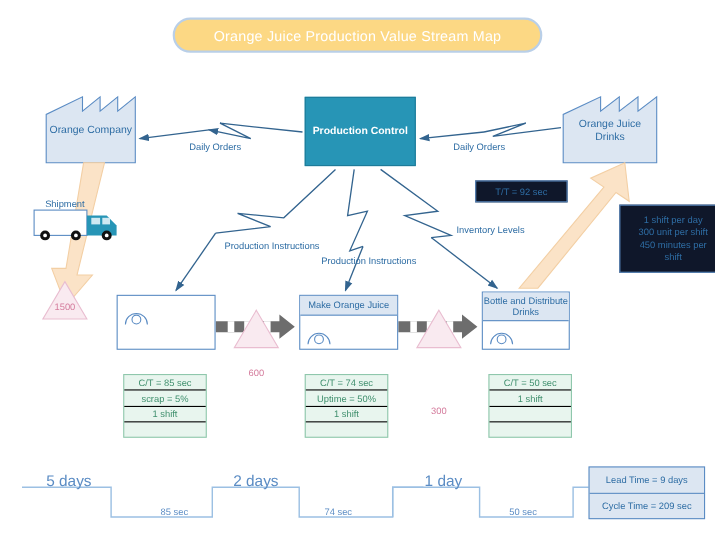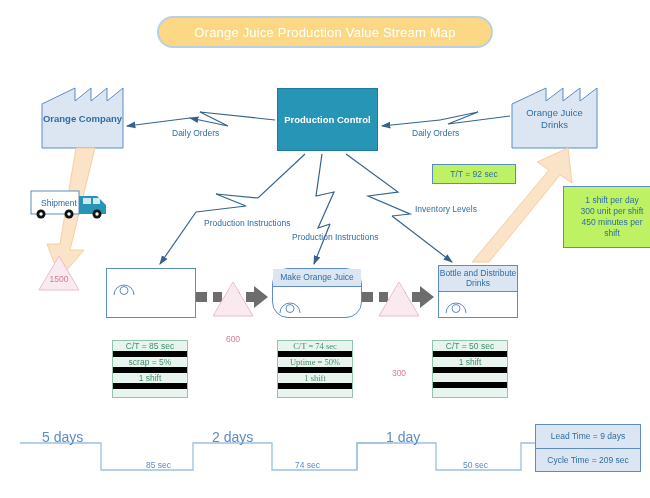--- a/index.html
+++ b/index.html
@@ -29,21 +29,21 @@
   
   .prodctl{
     left:277px;top:88px;width:101px;height:63px;
     background:#2795b6;border:1px solid #1d7b99;
     display:flex;align-items:center;justify-content:center;
     color:#ffffff;font-size:9.5px;font-weight:bold;text-align:center;
   }
 
   
   .infobox{
-    background:#bef264;border:1px solid #5b8cc4;
+    background:#0f172a;border:1px solid #5b8cc4;
     display:flex;align-items:center;justify-content:center;
     color:#2e6da4;font-size:8.5px;text-align:center;line-height:11px;
   }
   .tt-box{left:432px;top:164px;width:84px;height:20px;}
   .shift-box{left:543px;top:186px;width:98px;height:62px;margin-left:20px;}
 
   
   .process{
     background:#ffffff;border:1px solid #5b8cc4;
   }
@@ -51,49 +51,49 @@
     height:17px;border-bottom:1px solid #5b8cc4;background:#dce6f2;
     display:flex;align-items:center;justify-content:center;
     color:#2e6da4;font-size:8.5px;text-align:center;line-height:9.5px;
   }
   .process-head.two{height:25px;}
   .process-body{position:relative;height:calc(100% - 17px);}
   .process-body.two{height:calc(100% - 25px);}
   .oper-icon{position:absolute;left:6px;bottom:4px;width:22px;height:14px;}
 
   .p1{left:106px;top:268px;width:90px;height:50px;}
-  .p2{left:272px;top:268px;width:90px;height:50px;border-radius:16px;}
+  .p2{left:272px;top:268px;width:90px;height:50px;}
   .p3{left:438px;top:265px;width:80px;height:53px;}
 
   
   .databox{
     background:#e8f5ee;border:1px solid #8fc7ac;
     display:flex;flex-direction:column;
   }
   .datarow{
-    flex:1;border-bottom:6px solid #000000;
+    flex:1;border-bottom:1px solid #000000;
     display:flex;align-items:center;justify-content:center;
     color:#3f8f6d;font-size:8.5px;
   }
   .datarow:last-child{border-bottom:none;}
   .d1{left:112px;top:340px;width:76px;height:58px;}
-  .d2{left:277px;top:340px;width:76px;height:58px;font-family:Liberation Serif, serif;}
-  .d3{left:432px;top:340px;width:76px;height:58px;}
+  .d2{left:277px;top:340px;width:76px;height:58px;}
+  .d3{left:444px;top:340px;width:76px;height:58px;}
 
   
   .inv{width:40px;height:34px;position:relative;text-decoration:underline;}
   .inv-num{
     position:absolute;left:0;right:0;bottom:6px;text-align:center;
     color:#d47b9c;font-size:8.5px;
   }
   .inv1{left:39px;top:256px;width:40px;height:34px;}
   .inv2{left:213px;top:282px;width:40px;height:34px;}
   .inv3{left:379px;top:282px;width:40px;height:34px;}
   .truck-label{
-    position:absolute;left:32px;top:192px;width:54px;height:22px;
+    position:absolute;left:32px;top:174px;width:54px;height:22px;
     display:flex;align-items:center;justify-content:center;
     color:#2e6da4;font-size:8.5px;
   }
 
   
   .flowlabel{
     color:#2e6da4;font-size:8.5px;white-space:nowrap;
   }
   .lbl-do1{left:172px;top:128px;}
   .lbl-do2{left:412px;top:128px;}
@@ -206,21 +206,21 @@
 
   <g fill="none" stroke="#9cc0e3" stroke-width="1.3">
     <path d="M20,443 L101,443 L101,470 L193,470 L193,443 L272,443 L272,470 L357,470
              L357,443 L385,443 L385,443 L385,443"></path>
     <path d="M357,470 L357,443 L436,443 L436,470 L521,470 L521,443 L562,443"></path>
   </g>
 </svg>
 
 <div class="abs title-pill">Orange Juice Production Value Stream Map</div>
 
-<div class="abs" style="left:42px;top:88px;width:81px;height:60px;font-weight:bold;">
+<div class="abs" style="left:42px;top:88px;width:81px;height:60px;">
   <div class="factory-label">Orange Company</div>
 </div>
 
 <div class="abs" style="left:512px;top:88px;width:85px;height:60px;">
   <div class="factory-label">Orange Juice Drinks</div>
 </div>
 
 <div class="abs prodctl">Production Control</div>
 
 <div class="abs infobox tt-box">T/T = 92 sec</div>

